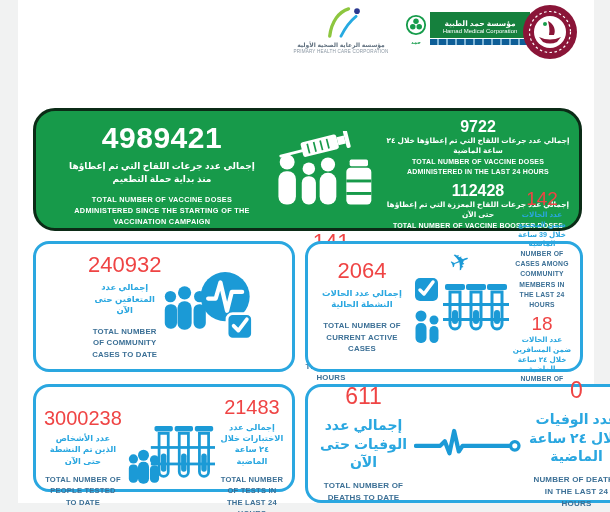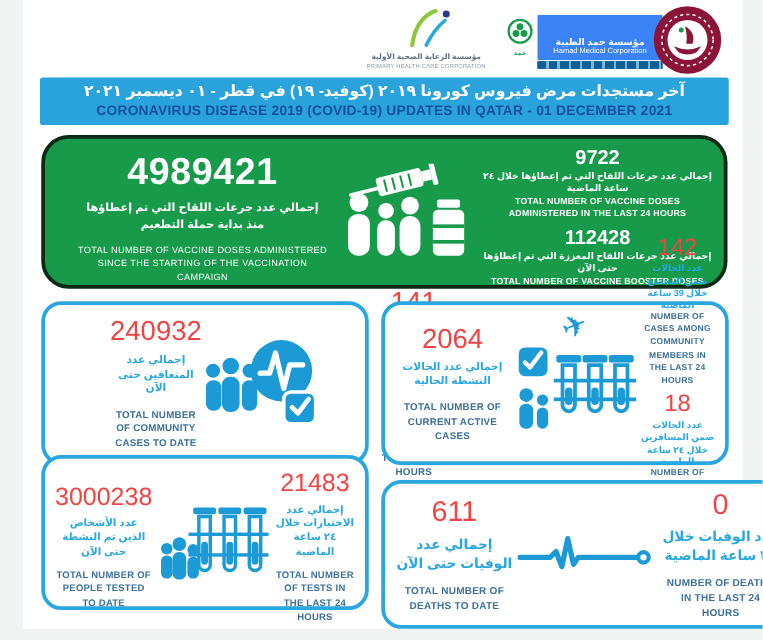--- a/index.html
+++ b/index.html
@@ -12,52 +12,52 @@
   .card{position:absolute;left:18px;top:0;width:576px;height:503px;background:#ffffff;}
 
   
   .phcc{position:absolute;left:258px;top:6px;width:130px;text-align:center;}
   .phcc .txt-ar{font-size:6px;color:#5f6f7e;font-weight:bold;line-height:1.2;direction:rtl;}
   .phcc .txt-en{font-size:4.6px;color:#8b97a3;letter-spacing:.2px;line-height:1.3;}
   .hmc{position:absolute;left:386px;top:12px;width:126px;display:flex;align-items:flex-start;}
   .hmc-emblem{width:24px;text-align:center;padding-top:2px;}
   .hmc-emblem .lbl{font-size:5px;color:#169c4b;font-weight:bold;line-height:1.1;}
   .hmc-main{flex:1;margin-left:2px;}
-  .hmc-blue{background:#3b82f6;color:#fff;text-align:center;padding:17px 2px 2px;}
+  .hmc-blue{background:#15803d;color:#fff;text-align:center;padding:7px 2px 2px;}
   .hmc-blue .ar{font-size:7.5px;font-weight:bold;direction:rtl;line-height:1.2;}
   .hmc-blue .en{font-size:6px;line-height:1.25;}
   .hmc-strip{height:6px;background:#0e5e97;margin-top:1px;
     background-image:repeating-linear-gradient(90deg,#0e5e97 0 7px,#7fb4d6 7px 9px);}
   .moph{position:absolute;left:504px;top:4px;width:56px;height:56px;}
 
   
   .banner{position:absolute;left:14px;top:62px;width:551px;height:38px;background:#2aa3dc;
     border-radius:2px;display:flex;flex-direction:column;justify-content:center;align-items:center;}
   .banner .ar{color:#ffffff;font-weight:bold;font-size:12.5px;direction:rtl;line-height:1.25;}
   .banner .en{color:#124f9e;font-weight:bold;font-size:11px;letter-spacing:.2px;line-height:1.3;}
 
   
   .greenpanel{position:absolute;left:15px;top:108px;width:549px;height:123px;box-sizing:border-box;
     background:#179a4a;border:3px solid #0b2b16;border-radius:22px;color:#fff;}
   .gp-left{position:absolute;left:26px;top:10px;width:200px;text-align:center;}
   .gp-left .v{font-size:30px;font-weight:bold;letter-spacing:.5px;}
   .gp-left .ar{font-size:9px;font-weight:bold;margin-top:5px;line-height:1.4;direction:rtl;}
-  .gp-left .en{font-size:7.3px;font-weight:normal;margin-top:10px;line-height:1.5;letter-spacing:.3px;}
+  .gp-left .en{font-size:7.3px;font-weight:bold;margin-top:10px;line-height:1.5;letter-spacing:.3px;}
   .gp-icon{position:absolute;left:237px;top:20px;}
   .gp-right{position:absolute;left:348px;top:7px;width:188px;text-align:center;}
   .gp-right .v{font-size:16px;font-weight:bold;}
   .gp-right .ar{font-size:7.4px;font-weight:bold;line-height:1.35;direction:rtl;}
   .gp-right .en{font-size:7px;font-weight:bold;line-height:1.4;letter-spacing:.2px;margin-top:1px;}
   .gp-right .stat2{margin-top:5px;}
 
   
   .box{position:absolute;background:#fff;border:3px solid #2aa7e0;border-radius:16px;box-sizing:border-box;}
   #box-recovered{left:15px;top:241px;width:262px;height:131px;}
   #box-active{left:287px;top:241px;width:278px;height:131px;}
-  #box-tested{left:15px;top:364px;width:262px;height:124px;}
+  #box-tested{left:15px;top:384px;width:262px;height:108px;}
   #box-deaths{left:287px;top:384px;width:330px;height:119px;}
 
   .stat{text-align:center;}
   .stat .v{color:#ef4444;font-weight:normal;}
   .stat .ar{color:#2aa7e0;font-weight:bold;direction:rtl;line-height:1.35;}
   .stat .en{color:#3c7096;font-weight:bold;line-height:1.5;letter-spacing:.2px;}
 
   .flexrow{display:flex;align-items:center;height:100%;}
   #box-recovered .flexrow{padding:0 8px;}
   #box-recovered .stat{flex:1;margin-left:44px;}
@@ -79,21 +79,21 @@
 
   #box-tested .main{display:flex;align-items:center;padding:9px 8px 0;}
   #box-tested .stat{flex:1;}
   #box-tested .v{font-size:20px;}
   #box-tested .ar{font-size:8.3px;margin-top:3px;}
   #box-tested .en{font-size:7.6px;margin-top:7px;}
 
   #box-deaths .flexrow{padding:0 8px;}
   #box-deaths .stat{flex:1;}
   #box-deaths .v{font-size:23px;}
-  #box-deaths .ar{font-size:11px;margin-top:6px;}
+  #box-deaths .ar{font-size:14px;margin-top:6px;}
   #box-deaths .en{font-size:8px;margin-top:8px;}
   #box-deaths .icon-mid{flex:0 0 118px;}
 
   .plane{position:absolute;left:40px;top:6px;font-size:24px;color:#1b9ad6;
     transform:rotate(-22deg);line-height:1;}
 </style>
 </head>
 <body>
 
 <div class="card">
@@ -131,24 +131,20 @@
     <svg width="56" height="56" viewBox="0 0 56 56">
       <circle cx="28" cy="28" r="27" fill="#8a1538"></circle>
       <circle cx="28" cy="28" r="20.5" fill="none" stroke="#ffffff" stroke-width="1.2" stroke-dasharray="2.5 2.5"></circle>
       <circle cx="28" cy="28" r="16" fill="#ffffff"></circle>
       <path d="M26 17 C 32 20 34 26 32 31 L 27 31 C 28 26 27 21 26 17 Z" fill="#8a1538"></path>
       <path d="M17 33 Q28 38 39 33 L35 38 Q28 41 21 38 Z" fill="#8a1538"></path>
       <circle cx="23" cy="20" r="2" fill="#169c4b"></circle>
     </svg>
   </div>
 
-  <div class="banner">
-    <div class="ar">آخر مستجدات مرض فيروس كورونا ٢٠١٩ (كوفيد- ١٩) في قطر - ٠١ ديسمبر ٢٠٢١</div>
-    <div class="en">CORONAVIRUS DISEASE 2019 (COVID-19) UPDATES IN QATAR - 01 DECEMBER 2021</div>
-  </div>
 
   <div class="greenpanel">
     <div class="gp-left">
       <div class="v">4989421</div>
       <div class="ar">إجمالي عدد جرعات اللقاح التي تم إعطاؤها منذ بداية حملة التطعيم</div>
       <div class="en">TOTAL NUMBER OF VACCINE DOSES ADMINISTERED SINCE THE STARTING OF THE VACCINATION CAMPAIGN</div>
     </div>
 
     <div class="gp-icon">
       <svg width="110" height="77" viewBox="0 0 132 92">

